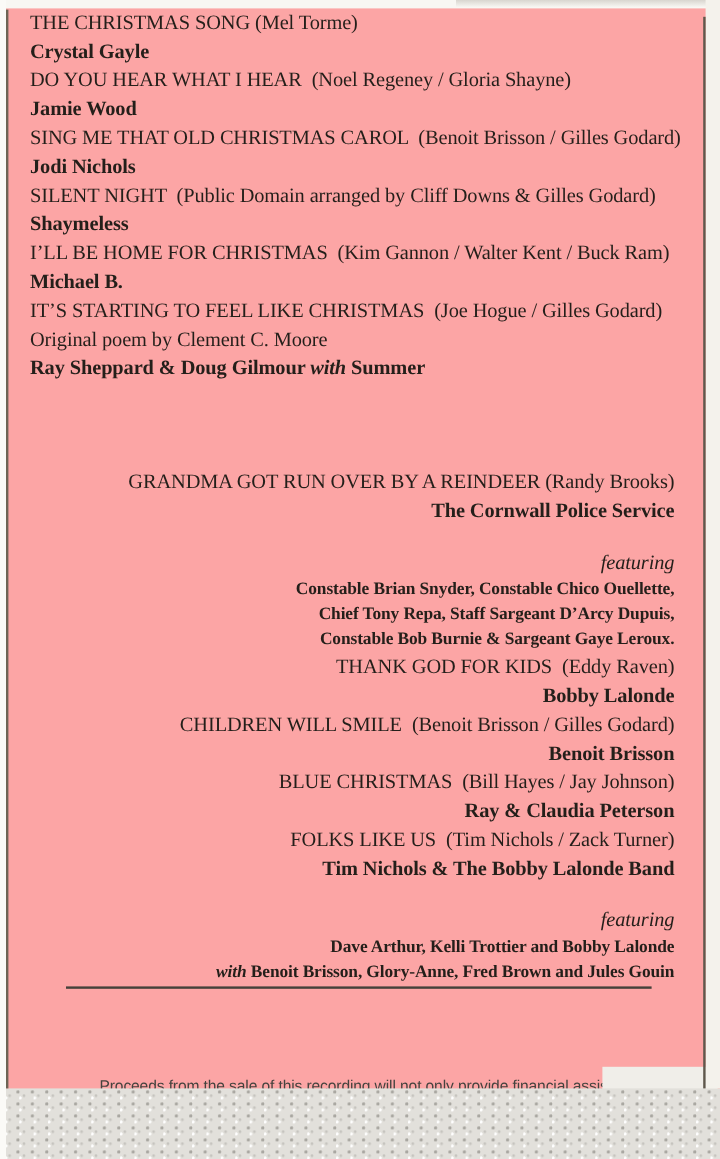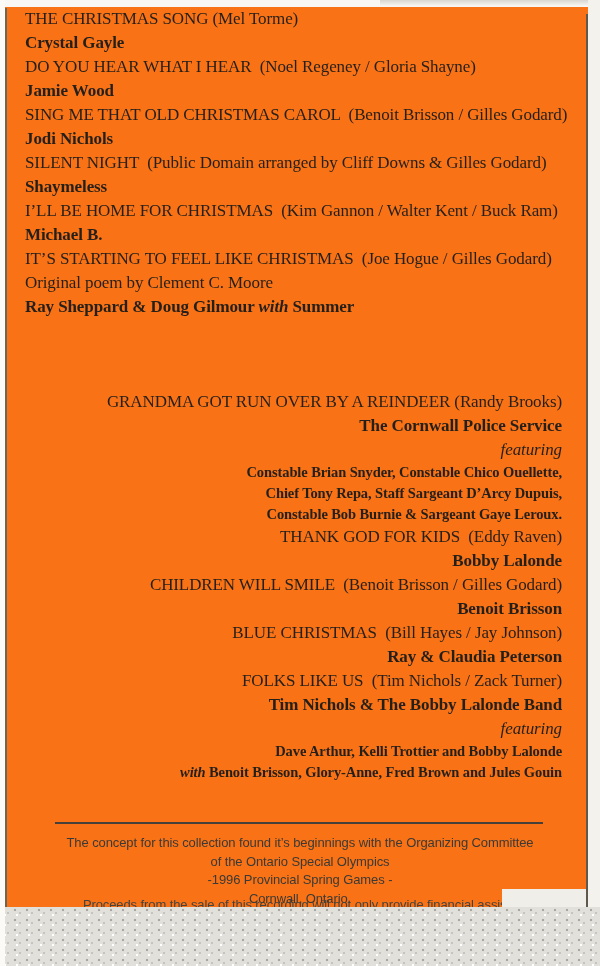--- a/index.html
+++ b/index.html
@@ -1,37 +1,37 @@
 <!DOCTYPE html>
 <html><head>
 <meta charset="utf-8">
 <style>
   html,body{margin:0;padding:0;background:#ffffff;}
   .screen{
     position:relative;width:600px;height:966px;overflow:hidden;
-    background:#f97316;
+    background:#fca5a5;
     font-family:"Liberation Serif", serif;
     color:#241f1a;
   }
   
   .edge-left-white{position:absolute;left:0;top:0;width:5px;height:966px;background:#fbfaf7;}
   .edge-left-line{position:absolute;left:5px;top:8px;width:2px;height:899px;background:#6e6455;}
   .edge-right-line{position:absolute;left:586px;top:14px;width:2px;height:893px;background:#5f584c;}
   .edge-right-light{position:absolute;left:588px;top:0;width:12px;height:907px;background:#f4f2ec;}
   .edge-top{position:absolute;left:0;top:0;width:600px;height:7px;background:#f8f7f3;}
   .edge-top-smudge{position:absolute;left:380px;top:0;width:215px;height:6px;
     background:linear-gradient(180deg, rgba(190,186,178,.55), rgba(190,186,178,0));}
   
   .block{position:absolute;}
   .line{white-space:pre;}
   .serif-lines .line{font-size:17px;line-height:24px;letter-spacing:-0.1px;}
   .track{font-weight:normal;}
   .artist{font-weight:bold;}
   .note{font-weight:normal;}
-  .featuring{font-style:italic;}
+  .featuring{font-style:italic;margin-top:19px;}
   .credit{font-weight:bold;font-size:14.5px !important;line-height:21px !important;}
   .it{font-style:italic;}
   #side-one{left:25px;top:7px;width:550px;text-align:left;}
   #side-two{left:20px;top:390px;right:38px;text-align:right;}
   
   .rule{position:absolute;left:55px;top:822px;width:488px;height:0;
     border-top:2px solid #45413a;}
   
   #footer{
     left:2px;top:834px;width:596px;text-align:center;
@@ -91,26 +91,20 @@
     <div class="line artist">Ray &amp; Claudia Peterson</div>
     <div class="line track">FOLKS LIKE US  (Tim Nichols / Zack Turner)</div>
     <div class="line artist">Tim Nichols &amp; The Bobby Lalonde Band</div>
     <div class="line featuring">featuring</div>
     <div class="line credit">Dave Arthur, Kelli Trottier and Bobby Lalonde</div>
     <div class="line credit"><span class="it">with</span><span> Benoit Brisson, Glory-Anne, Fred Brown and Jules Gouin</span></div>
   </div>
 
   <div class="rule"></div>
 
-  <div class="block" id="footer">
-    <div class="line">The concept for this collection found it’s beginnings with the Organizing Committee</div>
-    <div class="line">of the Ontario Special Olympics</div>
-    <div class="line">-1996 Provincial Spring Games -</div>
-    <div class="line">Cornwall, Ontario.</div>
-  </div>
 
   <div id="partial-line">Proceeds from the sale of this recording will not only provide financial assista</div>
   <div class="white-patch"></div>
 
   <div class="halftone"></div>
 
   <div class="edge-top"></div>
   <div class="edge-top-smudge"></div>
   <div class="edge-left-white"></div>
   <div class="edge-left-line"></div>

